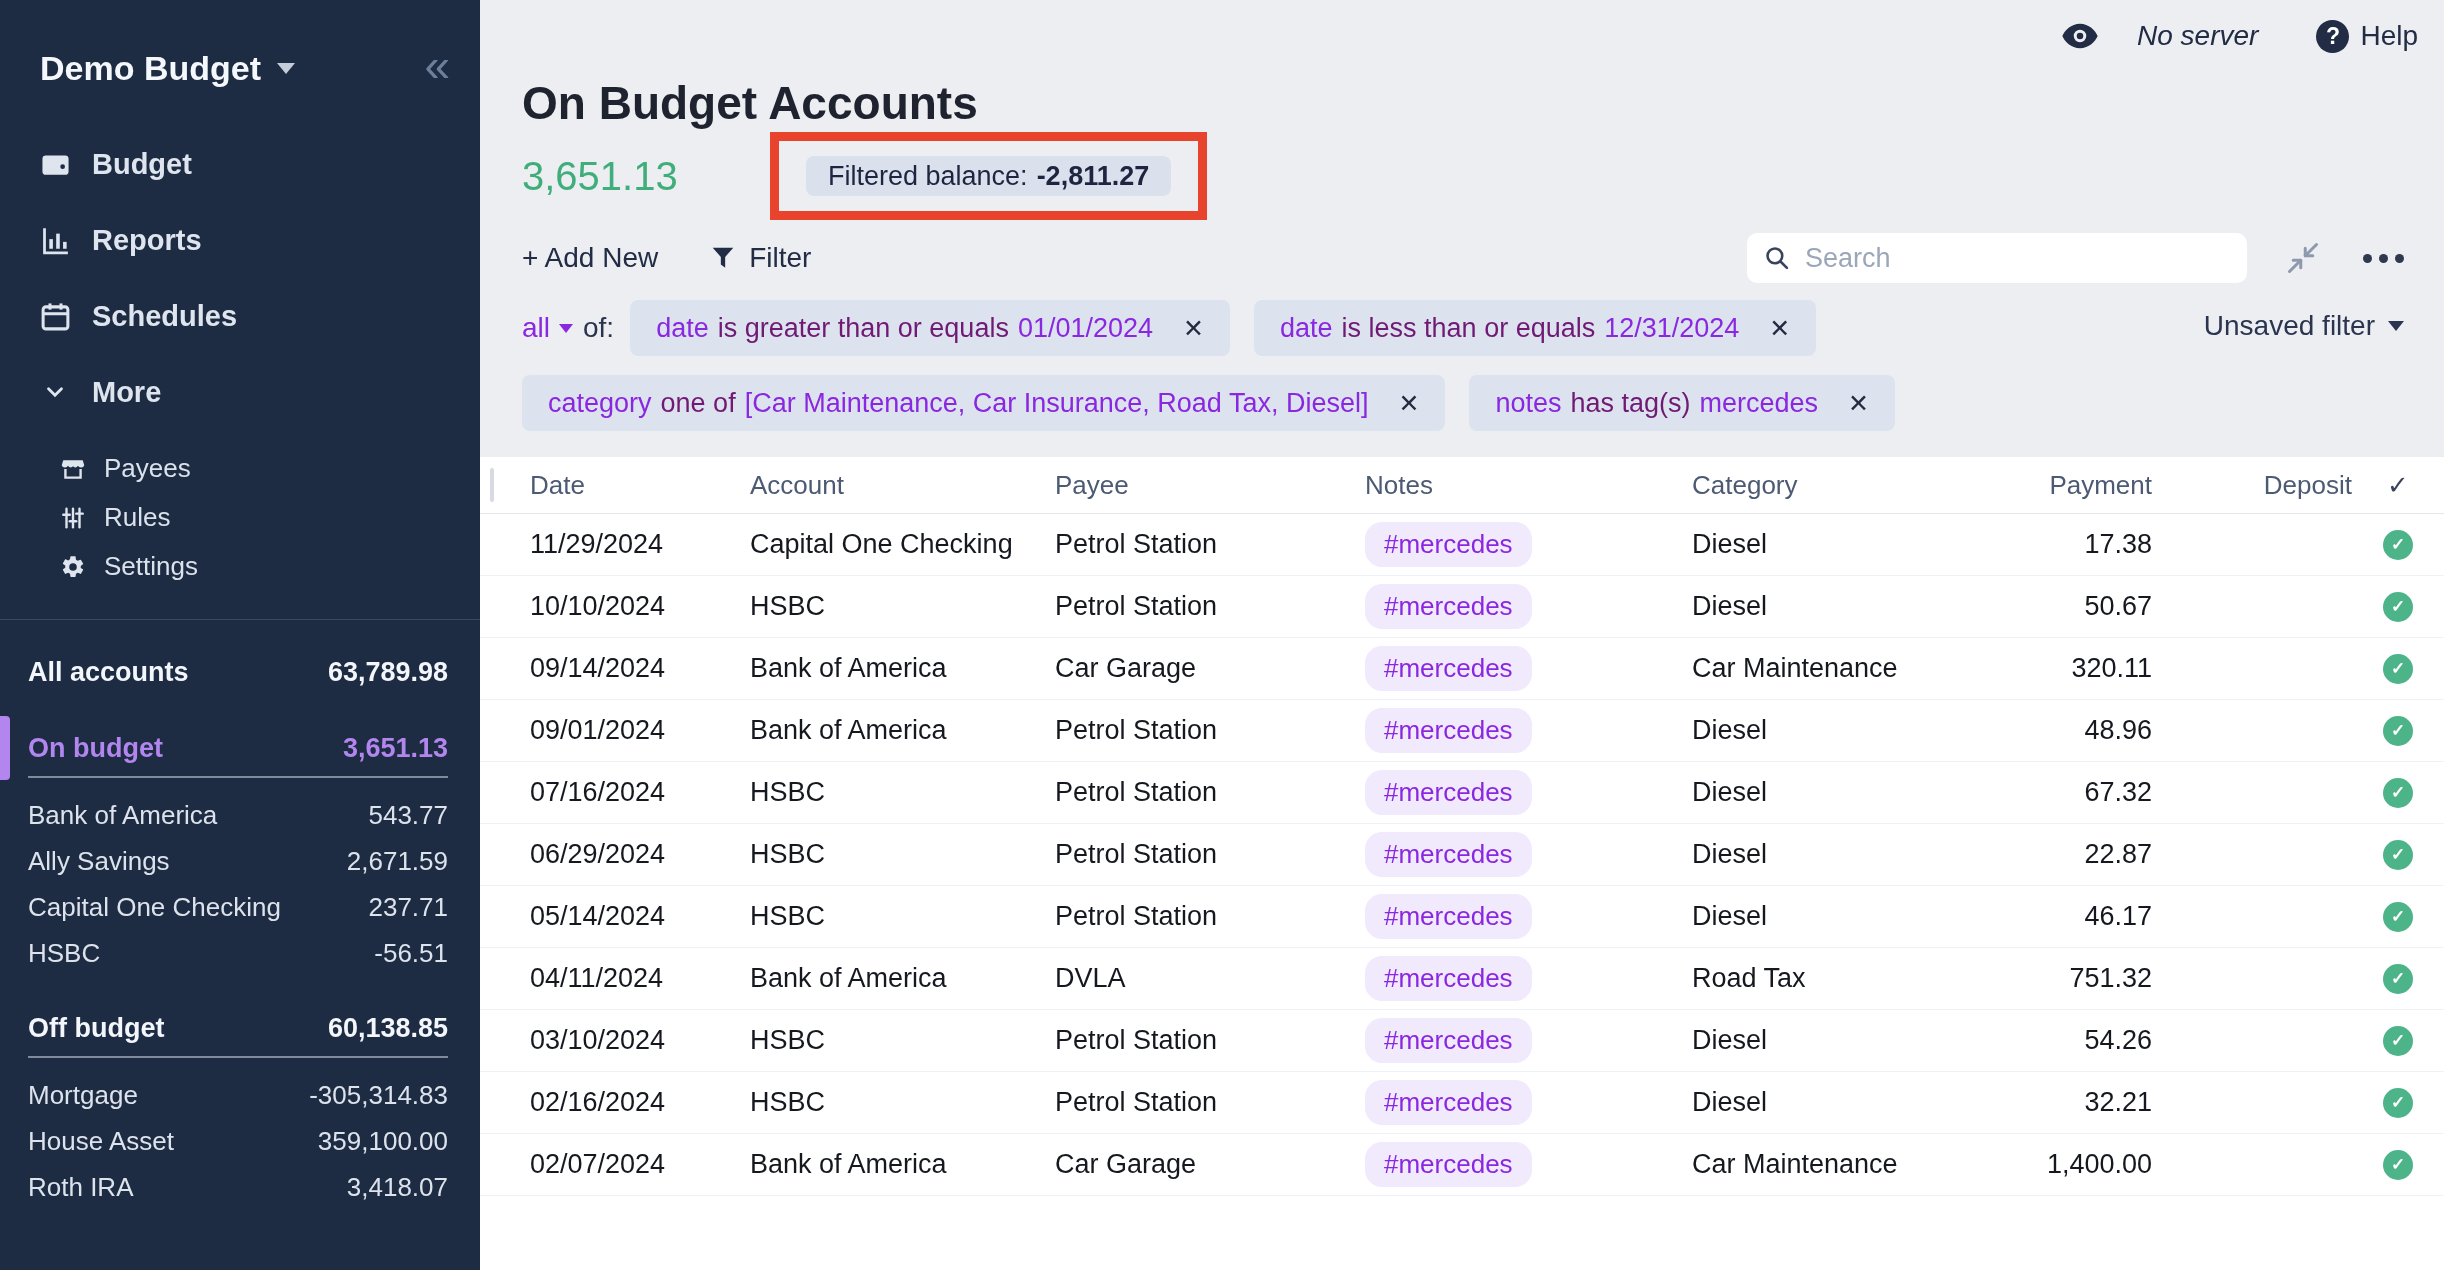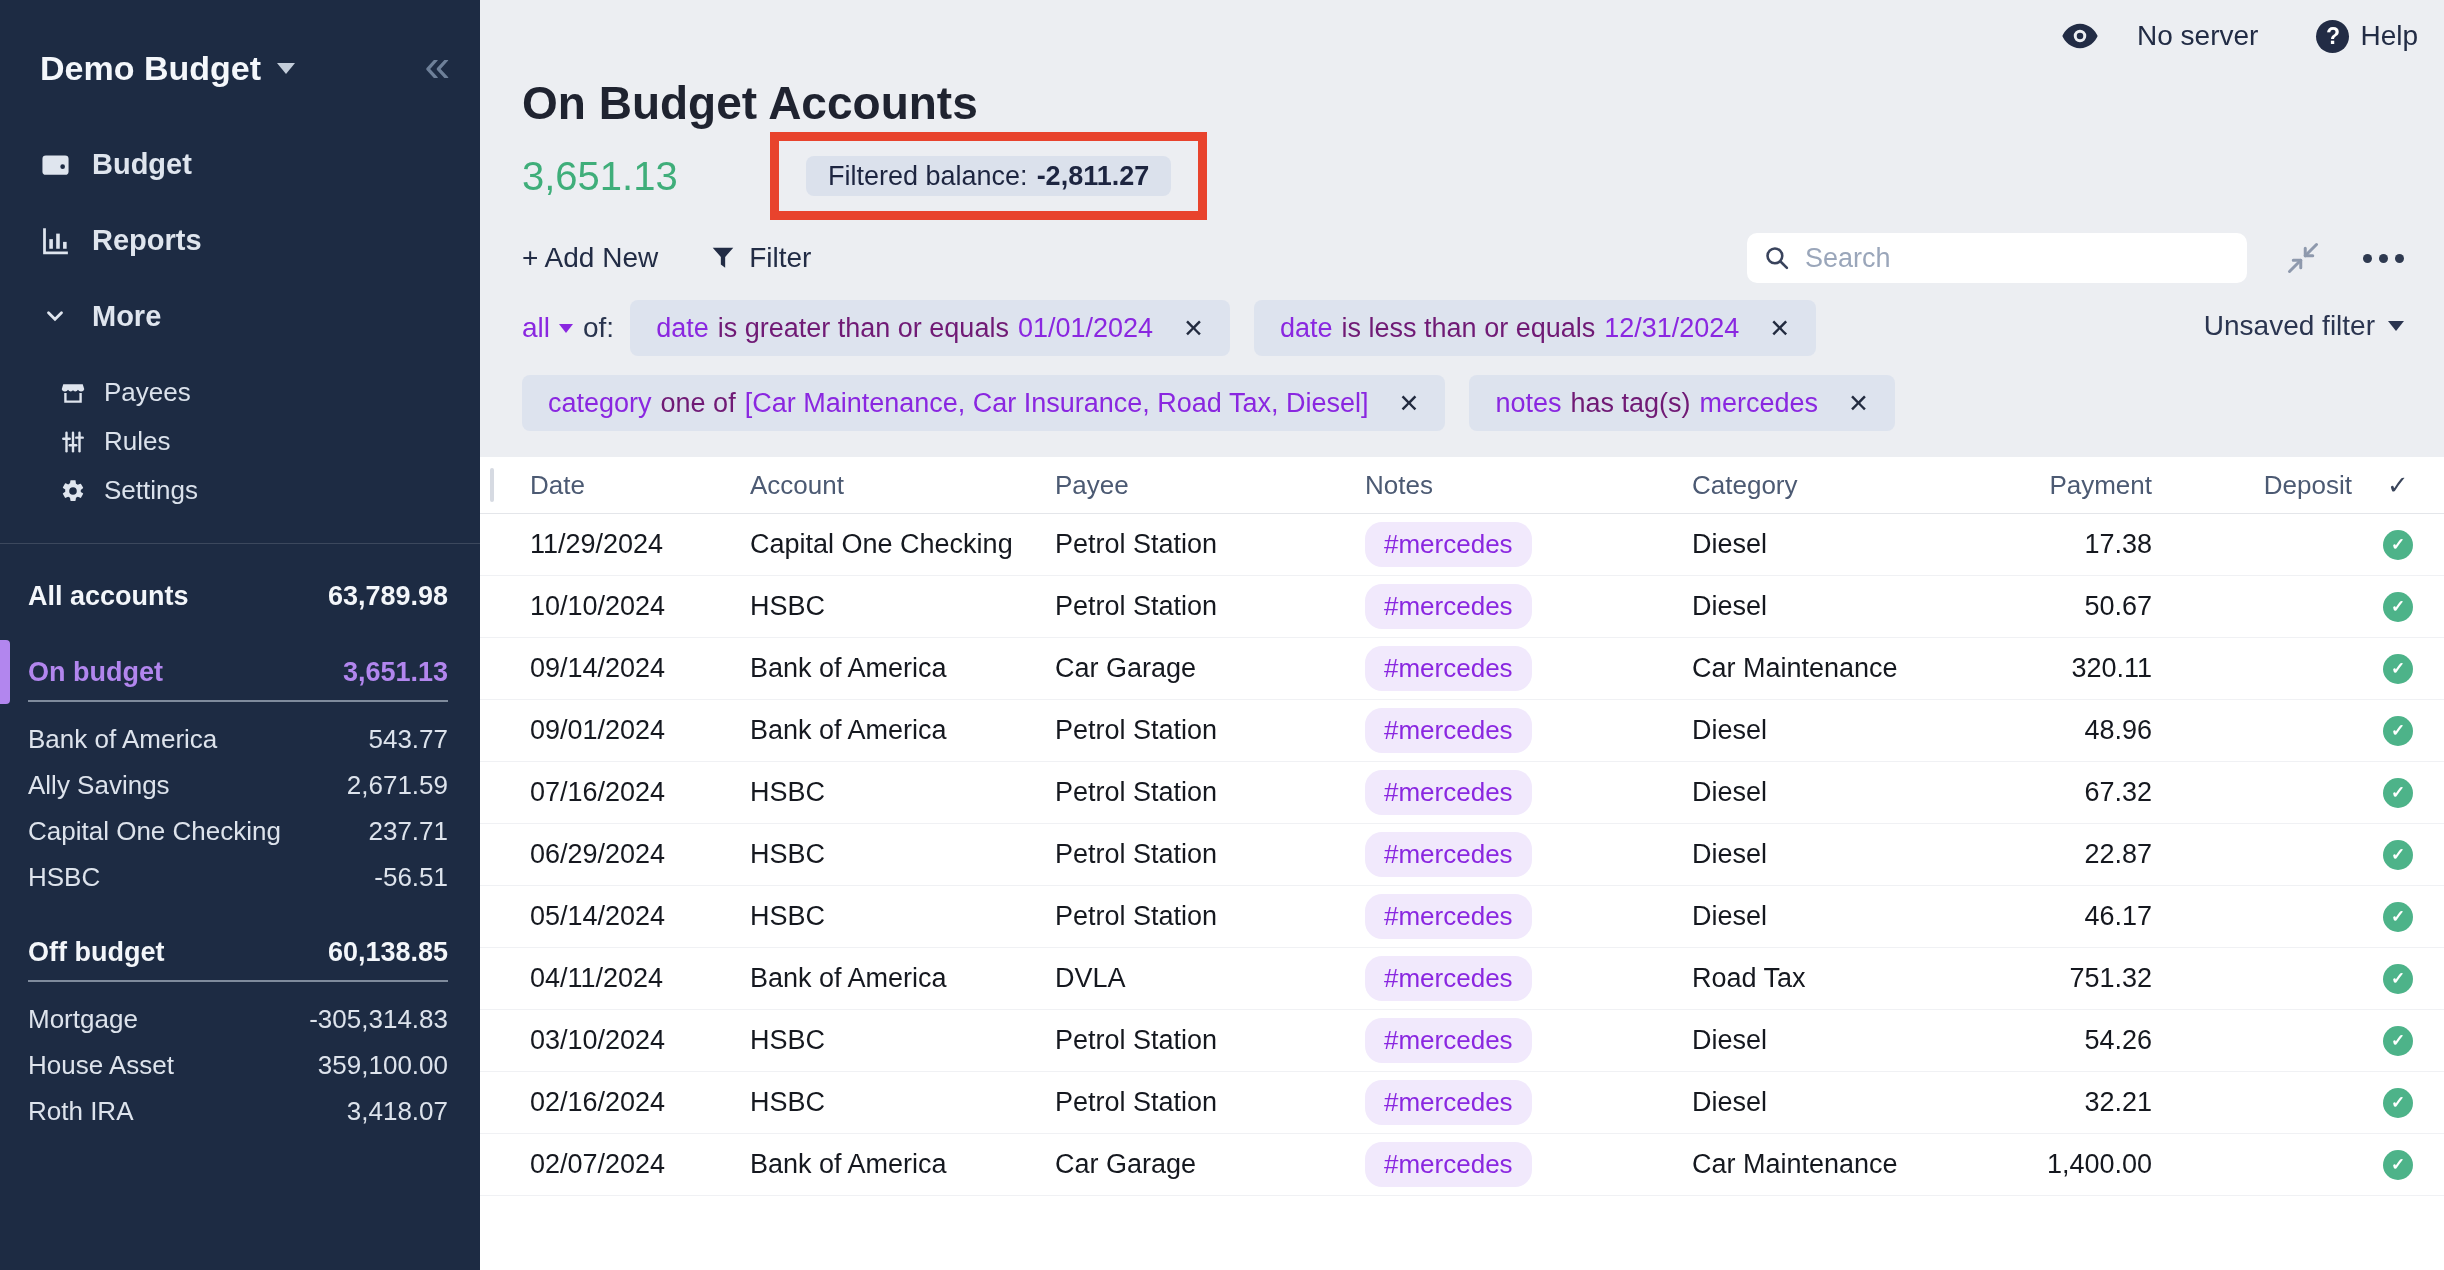--- a/index.html
+++ b/index.html
@@ -29,21 +29,21 @@
   .acct-row .val { text-align:right; }
   .gap-lg { margin-top:24px; }
   .gap-xl { margin-top:26px; }
   .on-budget-row { color:#b286ee; }
   .on-budget-row .active-bar { position:absolute; left:-28px; top:-6px; width:10px; height:64px; background:#b286ee; border-radius:0 4px 4px 0; }
   .acct-hr { height:2px; background:#7f8b9d; border:none; margin:2px 0 14px 0; }
 
   
   .main { flex:1; display:flex; flex-direction:column; background:#eceef2; }
   .topbar { display:flex; align-items:center; justify-content:flex-end; height:72px; padding-right:26px; color:#222c45; }
-  .no-server { margin-left:38px; font-size:28px; font-weight:500; color:#222c45; cursor:pointer; }
+  .no-server { margin-left:38px; font-size:28px; font-weight:500; color:#222c45; cursor:pointer;font-style:italic; }
   .help { margin-left:58px; display:flex; align-items:center; gap:11px; cursor:pointer; }
   .help-circle { width:33px; height:33px; border-radius:50%; background:#222c45; color:#fff; font-size:23px; font-weight:700; display:flex; align-items:center; justify-content:center; }
   .help-label { font-size:28px; font-weight:500; color:#222c45; }
 
   .content-pad { padding:0 40px 0 42px; }
   .page-title { font-size:46px; font-weight:700; color:#1f2330; margin:4px 0 0 0; line-height:54px; }
 
   .balance-row { display:flex; align-items:center; margin-top:0; height:92px; }
   .green-balance { font-size:40px; font-weight:500; color:#3fae7a; margin-right:38px; min-width:210px; }
   .red-annotation { border:9px solid #e8432d; padding:15px 27px; display:flex; align-items:center; background:transparent; }
@@ -119,20 +119,31 @@
               <path d="M4 3v18h17"></path>
               <rect x="7.5" y="11" width="2.6" height="7" fill="#dfe5ee" stroke="none"></rect>
               <rect x="12.5" y="7" width="2.6" height="11" fill="#dfe5ee" stroke="none"></rect>
               <rect x="17.5" y="13" width="2.6" height="5" fill="#dfe5ee" stroke="none"></rect>
             </svg>
         </span>
         <span>Reports</span>
       </div>
       <div class="menu-item">
         <span class="mi">
+          <svg width="33" height="33" viewBox="0 0 24 24" fill="none" stroke="#dfe5ee" stroke-width="2.2">
+              <rect x="3" y="5" width="18" height="16" rx="2"></rect>
+              <line x1="3" y1="10" x2="21" y2="10"></line>
+              <line x1="8" y1="2.5" x2="8" y2="7"></line>
+              <line x1="16" y1="2.5" x2="16" y2="7"></line>
+            </svg>
+        </span>
+        <span>Schedules</span>
+      </div>
+      <div class="menu-item">
+        <span class="mi">
           <svg width="26" height="26" viewBox="0 0 24 24" fill="none" stroke="#dfe5ee" stroke-width="2.6" stroke-linecap="round">
               <polyline points="6,9 12,15 18,9"></polyline>
             </svg>
         </span>
         <span>More</span>
       </div>
     </nav>
 
     <div class="submenu">
       <div class="submenu-item">

